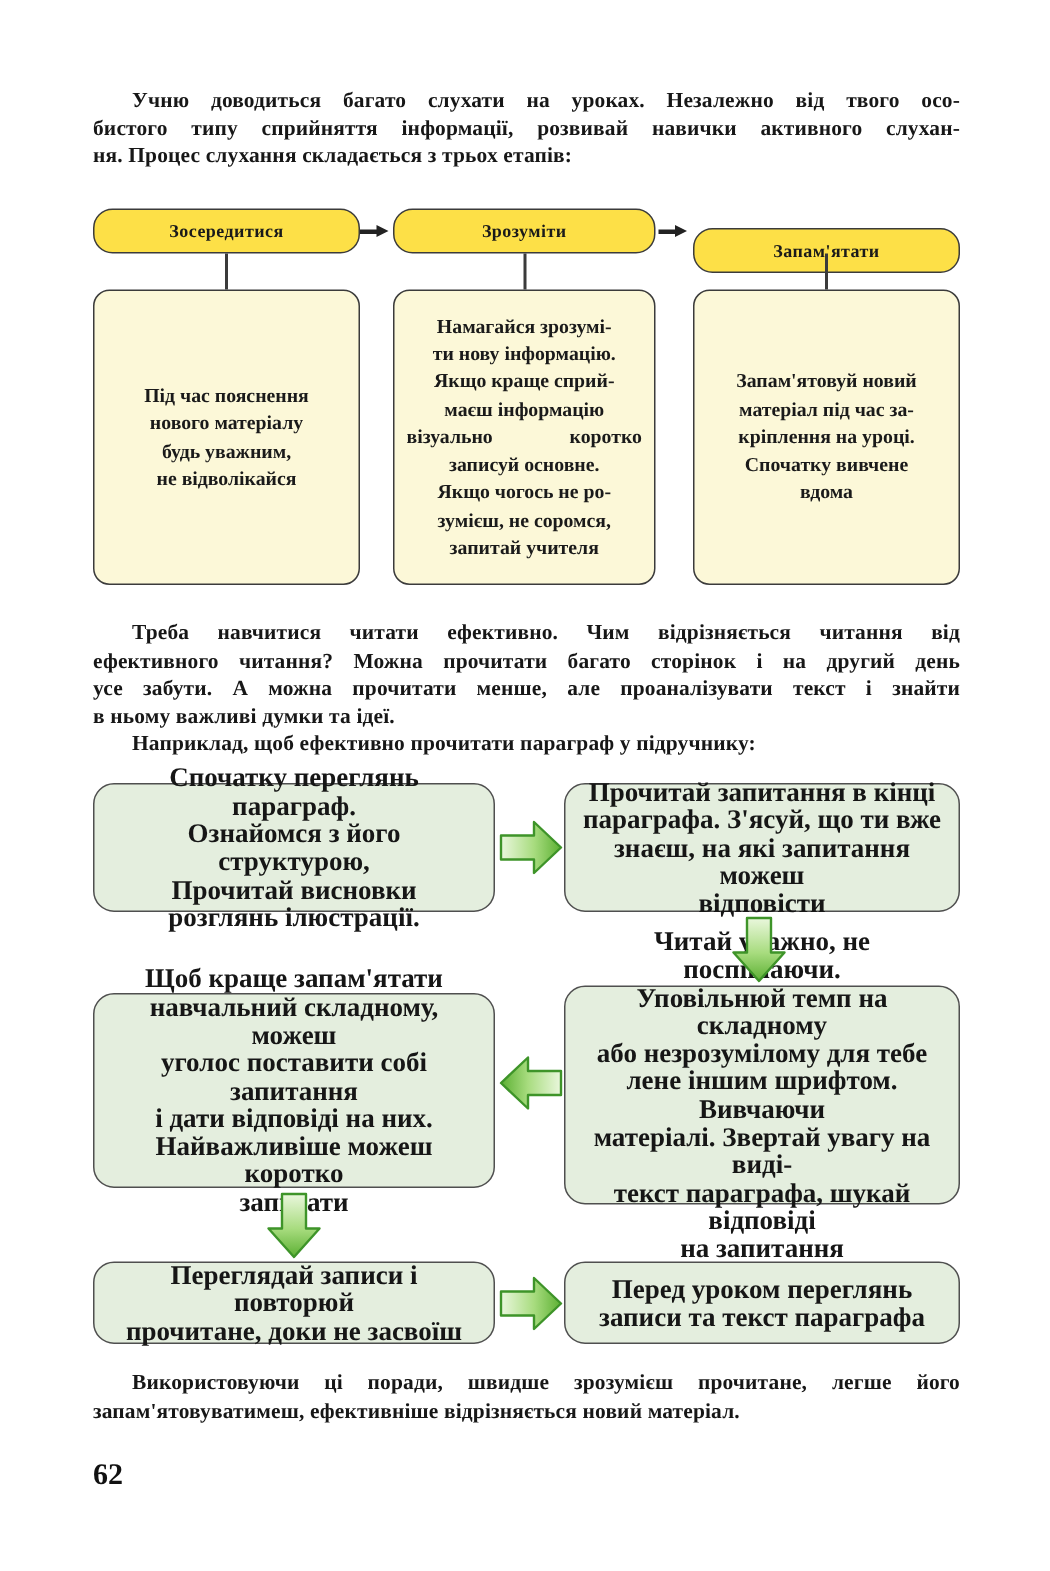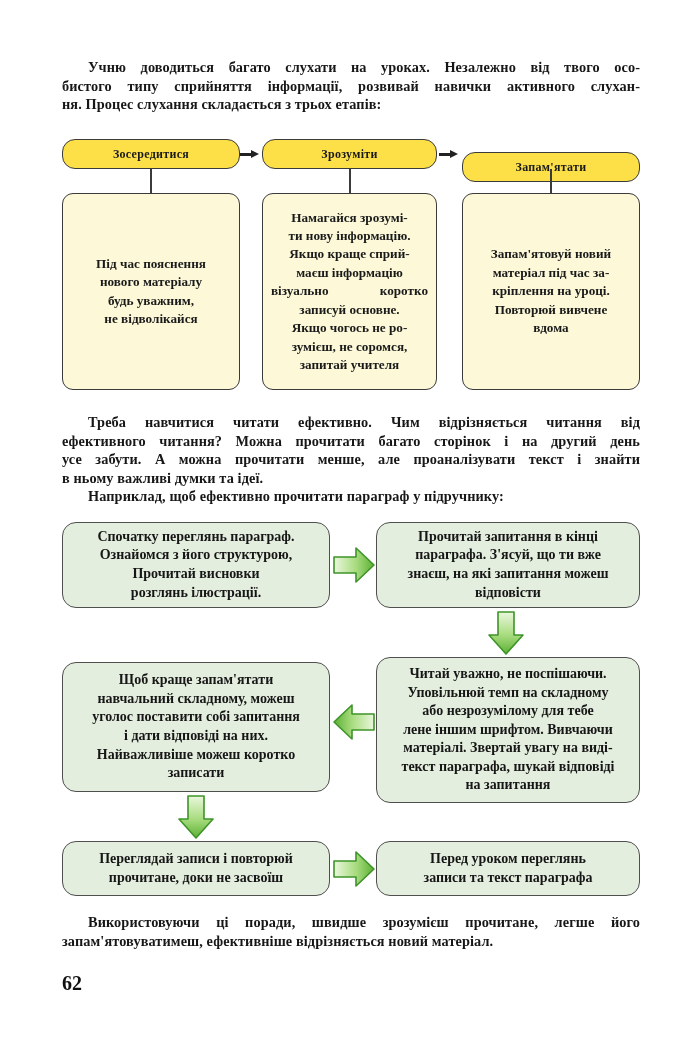--- a/index.html
+++ b/index.html
@@ -144,21 +144,21 @@
     position: absolute;
     border: 1.6px solid #4f4f4f;
     border-radius: 14px;
     background: #e4eede;
     box-sizing: border-box;
     display: flex;
     align-items: center;
     justify-content: center;
     text-align: center;
     font-weight: 700;
-    font-size: 14px;
+    font-size: 18px;
     line-height: 18.6px;
     color: #161616;
     padding: 6px 10px;
   }
   .green-box .gtext { display: block; width: 100%; }
   .green-box .ln { display: block; }
 
   #gbox-1 { left: 62px;  top: 522px; width: 268px; height: 86px; }
   #gbox-2 { left: 376px; top: 522px; width: 264px; height: 86px; }
   #gbox-3 { left: 376px; top: 657px; width: 264px; height: 146px; }
@@ -233,21 +233,21 @@
         <span class="ln">зумієш, не соромся,</span>
         <span class="ln">запитай учителя</span>
       </span>
     </div>
 
     <div class="cream-box" id="cbox-3">
       <span class="cbox-text">
         <span class="ln">Запам'ятовуй новий</span>
         <span class="ln">матеріал під час за-</span>
         <span class="ln">кріплення на уроці.</span>
-        <span class="ln">Повторюй вивчене</span>
+        <span class="ln">Спочатку вивчене</span>
         <span class="ln">вдома</span>
       </span>
     </div>
   </div>
 
   <div class="para" id="para-middle">
     <span class="para-line justify"><span class="indent"></span>Треба навчитися читати ефективно. Чим відрізняється читання від</span>
     <span class="para-line justify">ефективного читання? Можна прочитати багато сторінок і на другий день</span>
     <span class="para-line justify">усе забути. А можна прочитати менше, але проаналізувати текст і знайти</span>
     <span class="para-line">в ньому важливі думки та ідеї.</span>

